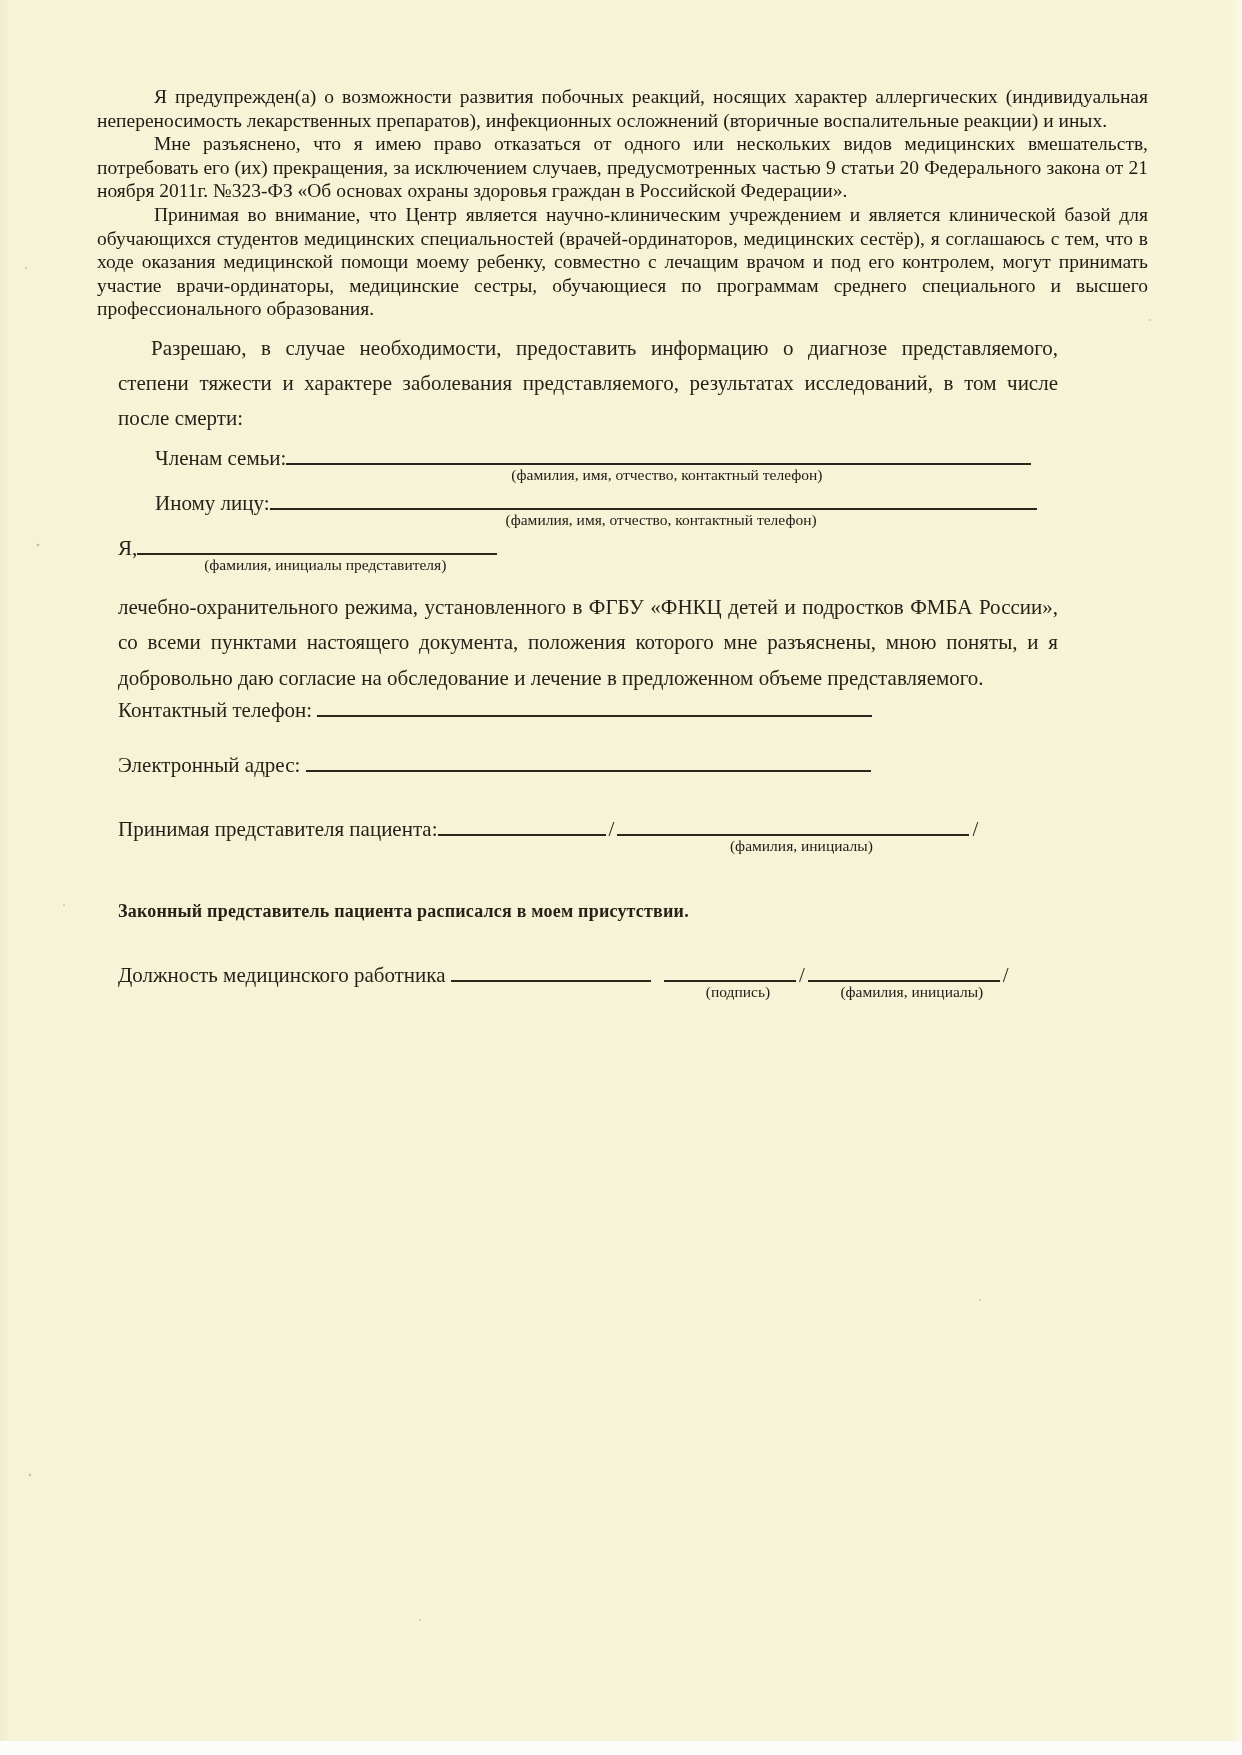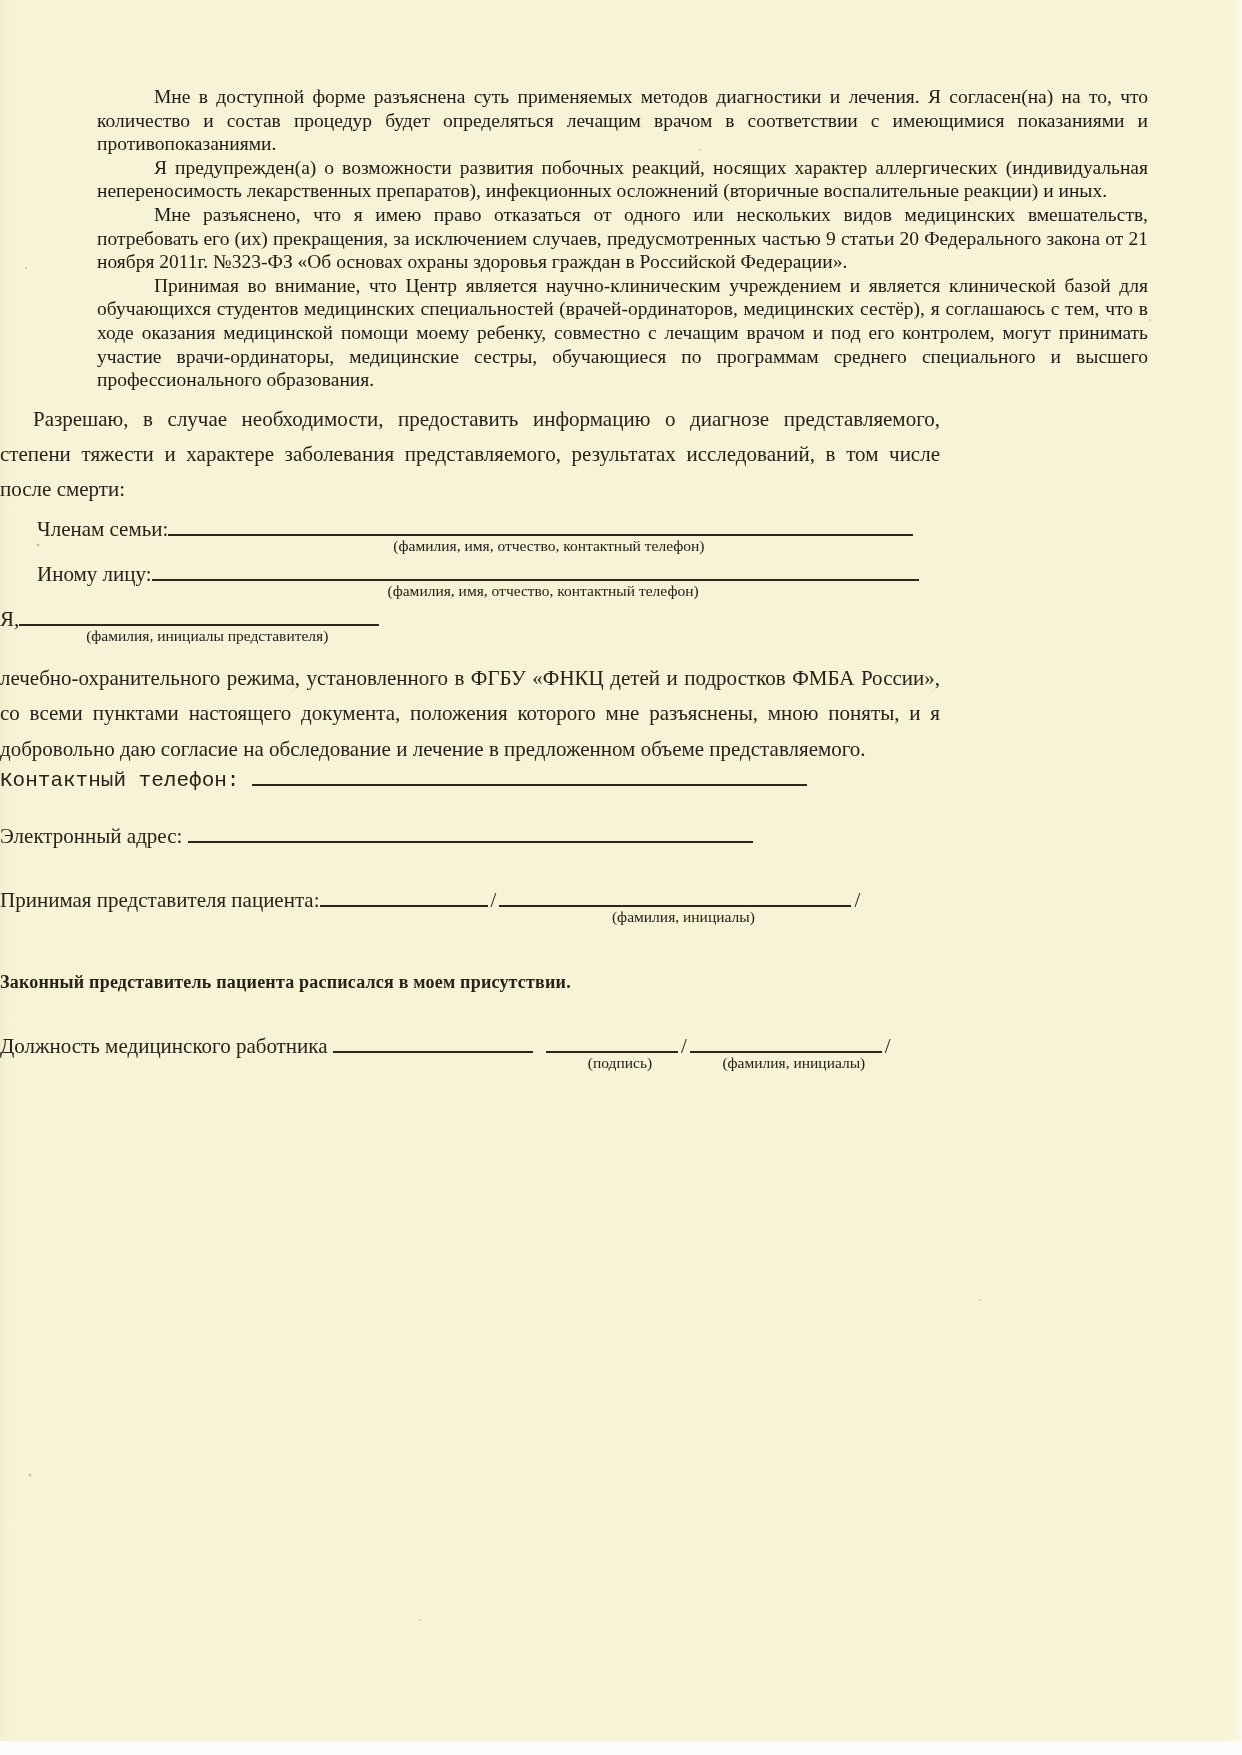--- a/index.html
+++ b/index.html
@@ -27,20 +27,21 @@
     overflow:hidden;
   }
   .sec1{
     padding:85px 94px 0 97px;
     font-size:19.5px;
     line-height:23.6px;
     text-align:justify;
   }
   .sec1 p{margin:0;text-indent:57px;}
   .sec2{
+    margin-left:118px;
     margin-top:10px;
     width:940px;
     font-size:21px;
     line-height:28px;
     color:#262219;
   }
   .perm{
     margin:0;
     text-align:justify;
     text-indent:33px;
@@ -74,32 +75,31 @@
   .witness{
     font-weight:bold;
     font-size:18px;
     letter-spacing:0.2px;
   }
   
   .row-family{margin-top:8px;margin-bottom:17px;}
   .row-other{margin-bottom:17px;}
   .row-declarant{margin-bottom:28px;}
   .row-consent{margin-top:4px;margin-bottom:14px;}
-  .row-phone{margin-bottom:27px;font-family:Liberation Mono, monospace;}
+  .row-phone{margin-bottom:27px;}
   .row-email{margin-bottom:36px;}
   .row-signature{margin-bottom:54px;}
   .row-witness{margin-bottom:36px;}
 </style>
 </head>
 <body>
 
 <div class="paper">
 
   <div class="sec1">
-    <p>Мне в доступной форме разъяснена суть применяемых методов диагностики и лечения. Я согласен(на) на то, что количество и состав процедур будет определяться лечащим врачом в соответствии с имеющимися показаниями и противопоказаниями.</p>
     <p>Я предупрежден(а) о возможности развития побочных реакций, носящих характер аллергических (индивидуальная непереносимость лекарственных препаратов), инфекционных осложнений (вторичные воспалительные реакции) и иных.</p>
     <p>Мне разъяснено, что я имею право отказаться от одного или нескольких видов медицинских вмешательств, потребовать его (их) прекращения, за исключением случаев, предусмотренных частью 9 статьи 20 Федерального закона от 21 ноября 2011г. №323-ФЗ «Об основах охраны здоровья граждан в Российской Федерации».</p>
     <p>Принимая во внимание, что Центр является научно-клиническим учреждением и является клинической базой для обучающихся студентов медицинских специальностей (врачей-ординаторов, медицинских сестёр), я соглашаюсь с тем, что в ходе оказания медицинской помощи моему ребенку, совместно с лечащим врачом и под его контролем, могут принимать участие врачи-ординаторы, медицинские сестры, обучающиеся по программам среднего специального и высшего профессионального образования.</p>
   </div>
 
   <div class="sec2">
 
     <p class="perm">Разрешаю, в случае необходимости, предоставить информацию о диагнозе представляемого, степени тяжести и характере заболевания представляемого, результатах исследований, в том числе после смерти:</p>
 
     <div class="row row-family indent w912">

